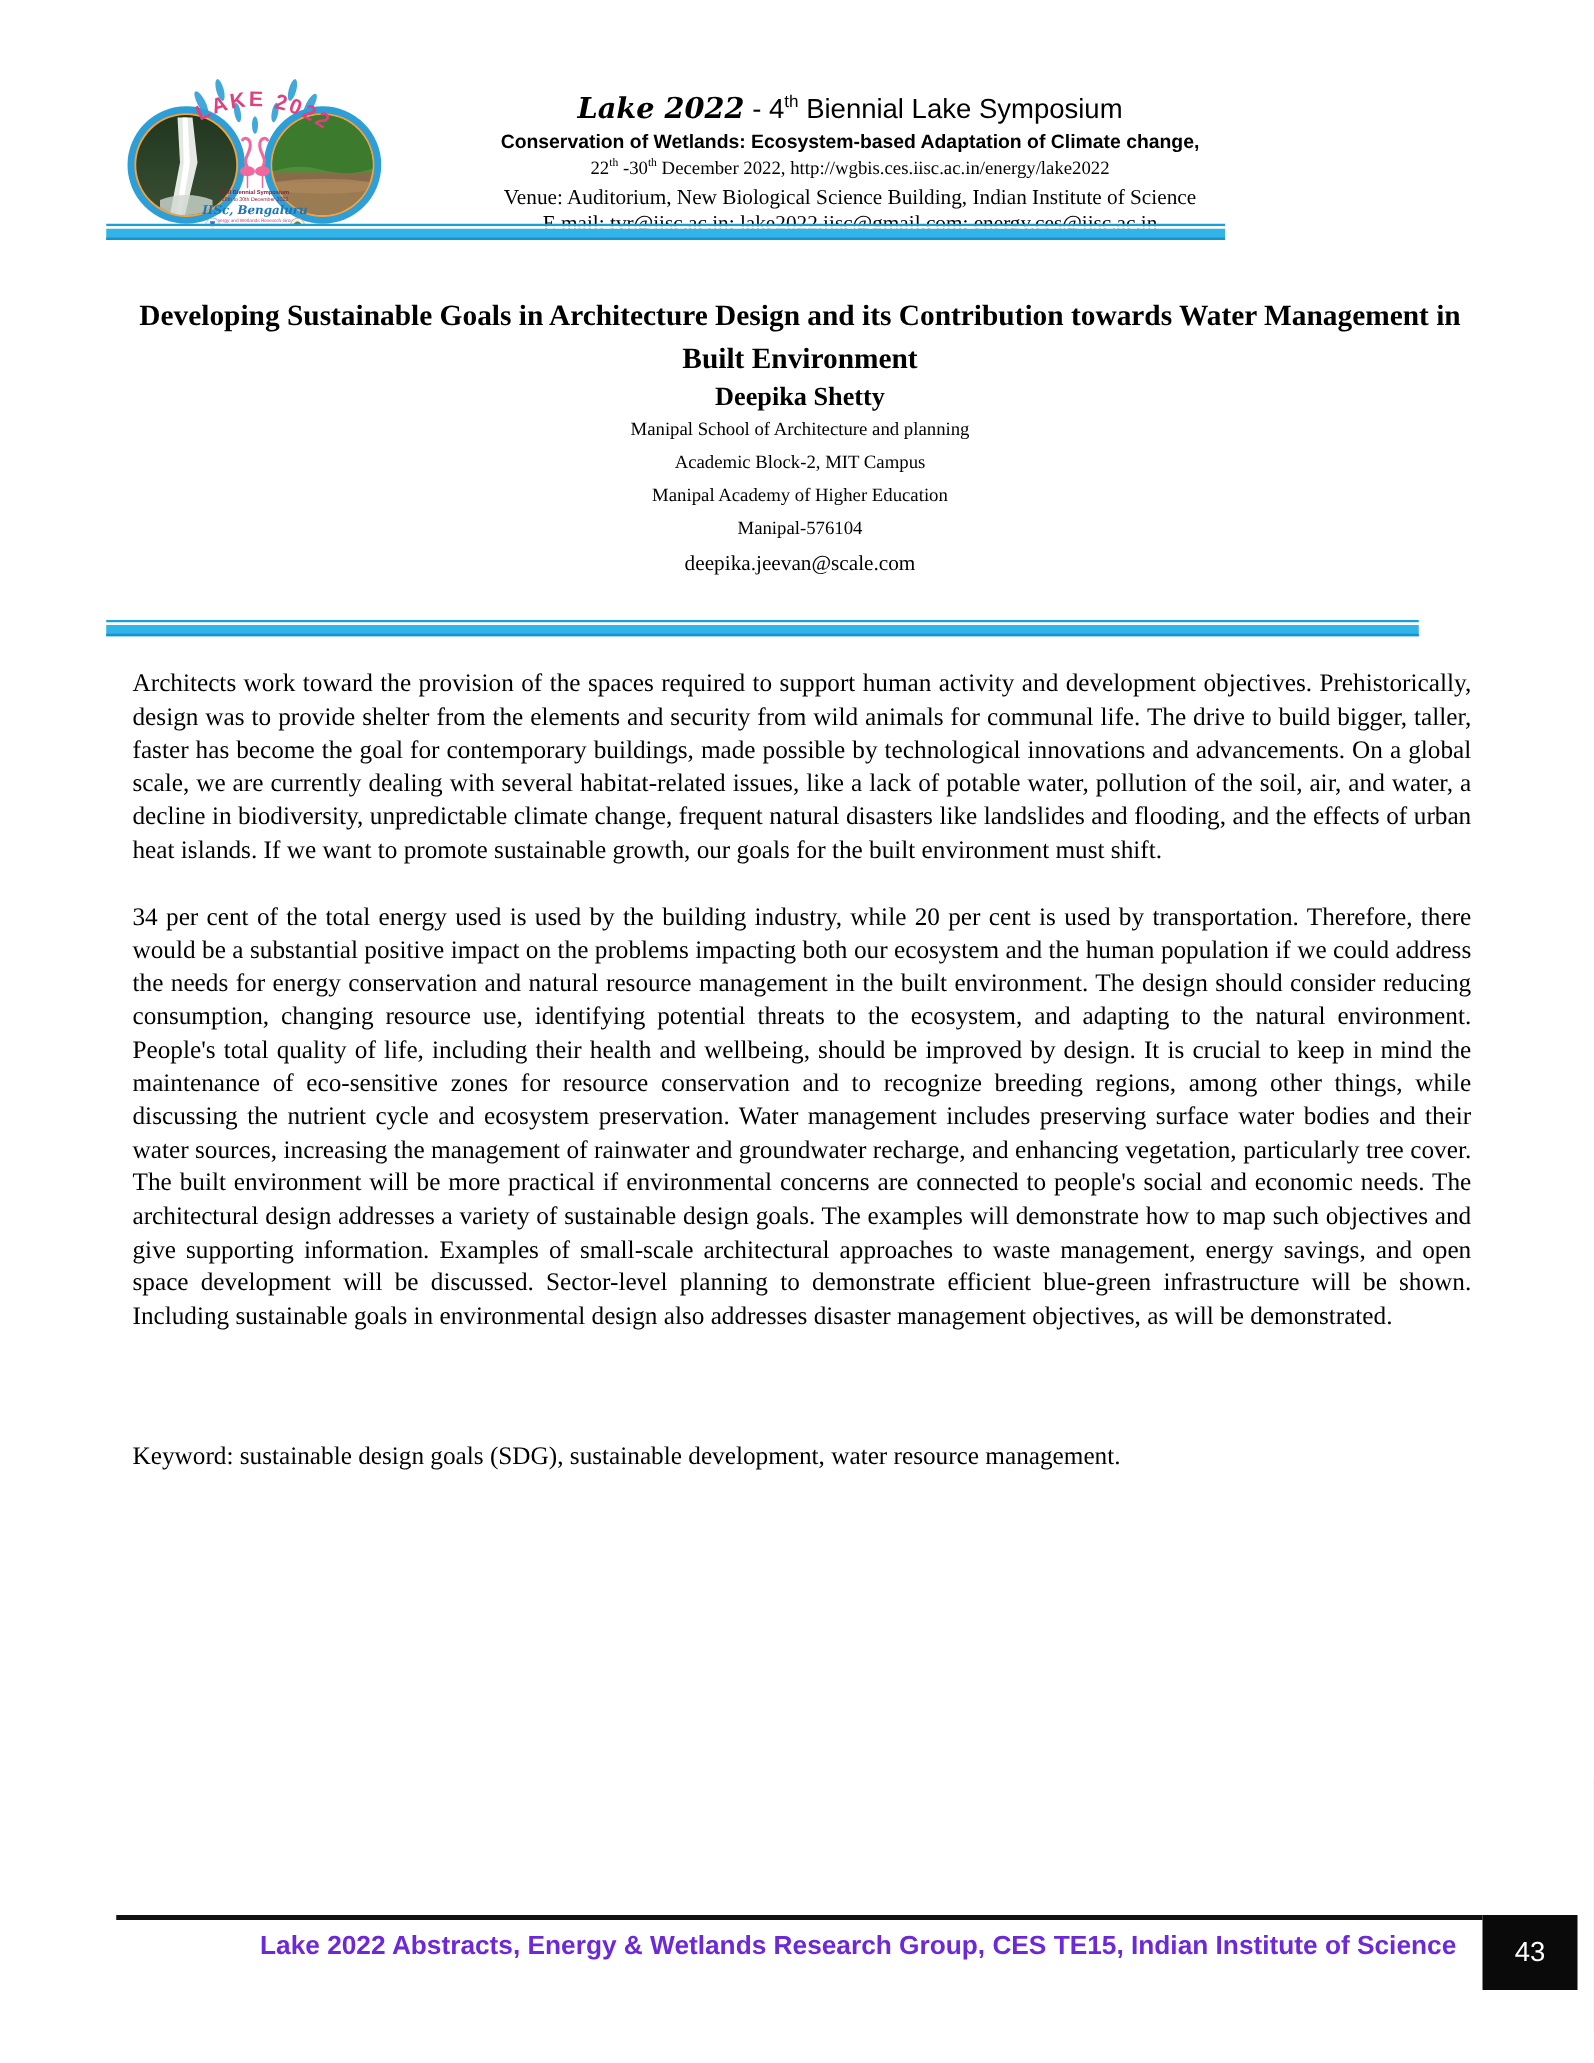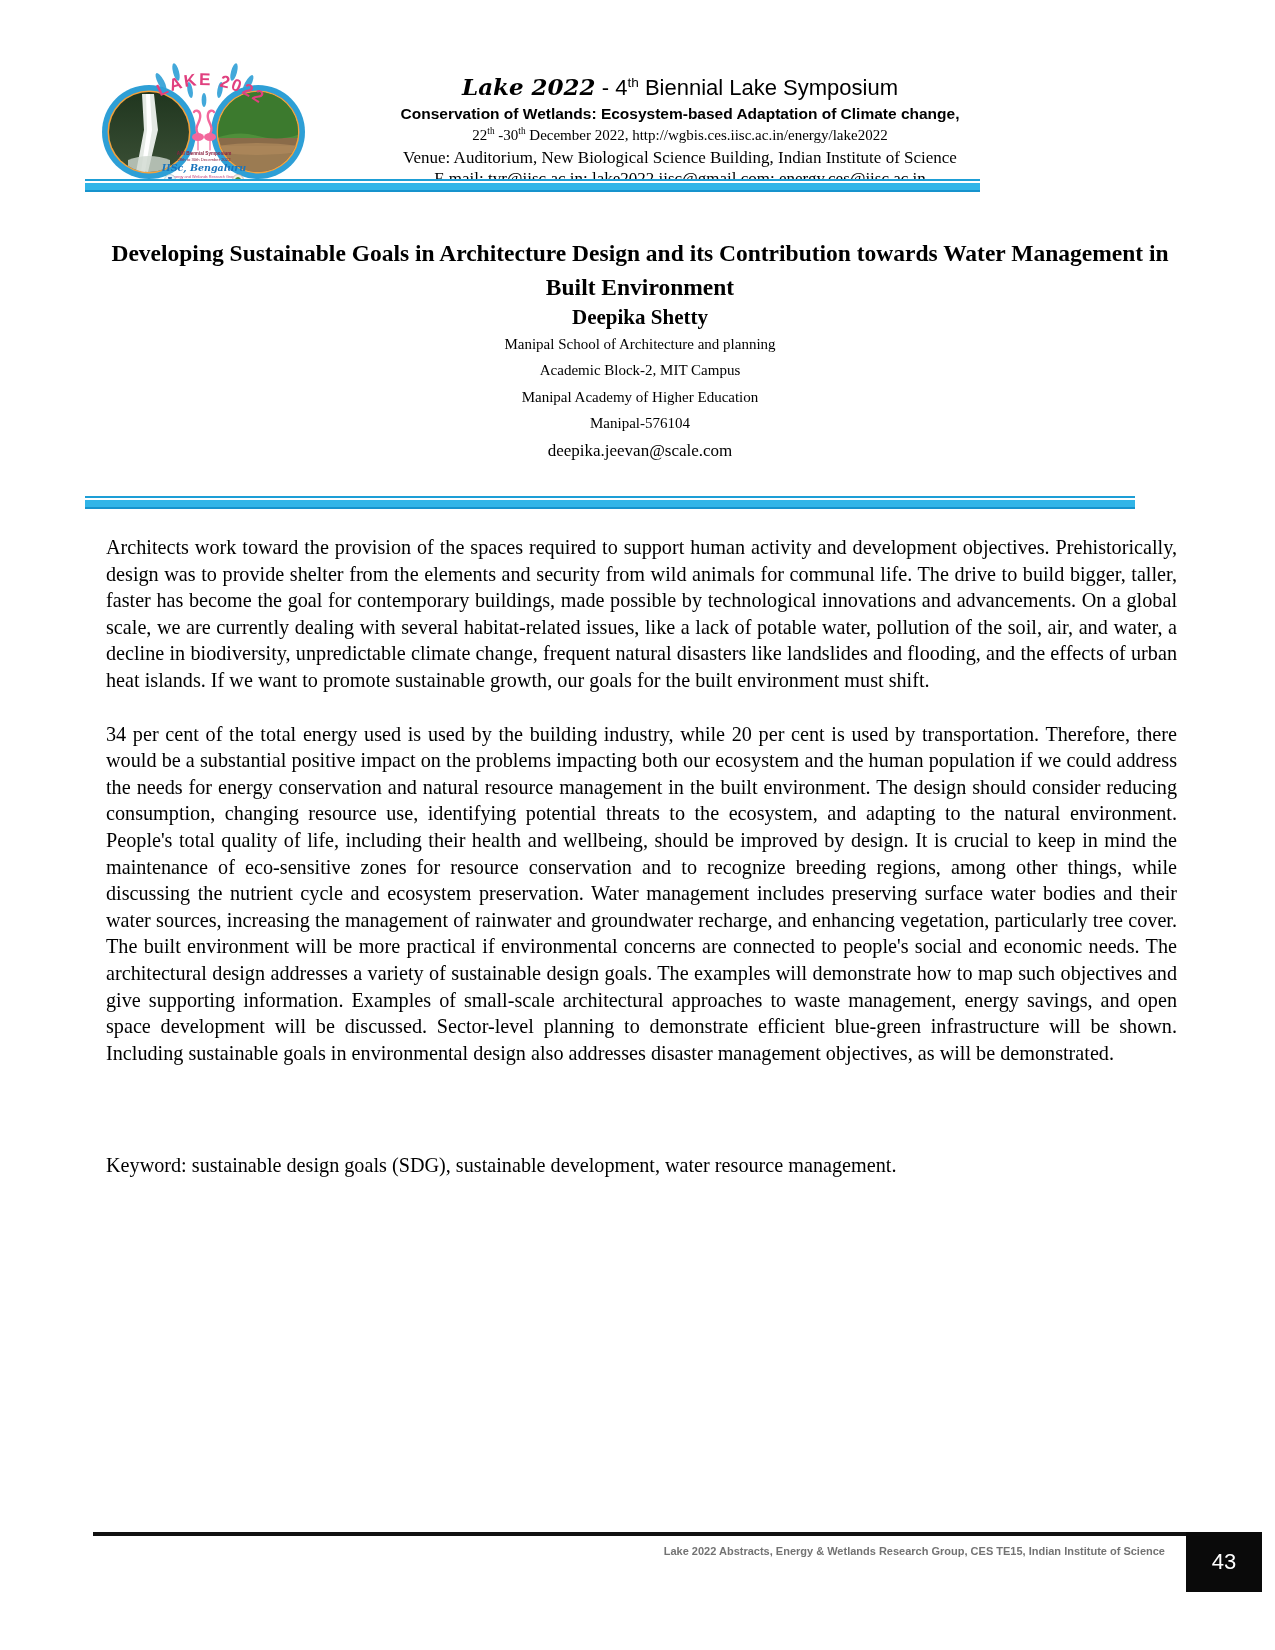--- a/index.html
+++ b/index.html
@@ -33,21 +33,21 @@
   .affil{font-size:15px;}
   .email{font-size:17px;line-height:22px;margin-top:3px;}
   
   .body-text{position:absolute;left:90px;top:518px;width:1103px;}
   .body-text p{margin:16px;font-size:20.2px;line-height:26.6px;text-align:justify;}
   .body-text p + p{margin-top:27px;}
   .keywords{margin-top:86px !important;text-align:right;}
   
   .footer-rule{position:absolute;left:93px;top:1532px;width:1093px;height:4px;background:#111;}
   .footer-credit{position:absolute;left:93px;top:1545px;width:1072px;text-align:right;
-    font-family:"Liberation Sans",sans-serif;font-weight:bold;font-size:11px;color:#737373;white-space:nowrap;}
+    font-family:"Liberation Sans",sans-serif;font-weight:bold;font-size:21px;color:#6d28d9;white-space:nowrap;}
   .page-badge{position:absolute;left:1186px;top:1532px;width:76px;height:60px;background:#0a0a0a;
     color:#fff;font-family:"Liberation Sans",sans-serif;font-size:22px;
     display:flex;align-items:center;justify-content:center;}
 </style>
 </head>
 <body>
 
 <div class="page">
 
   <div class="logo-wrap">

